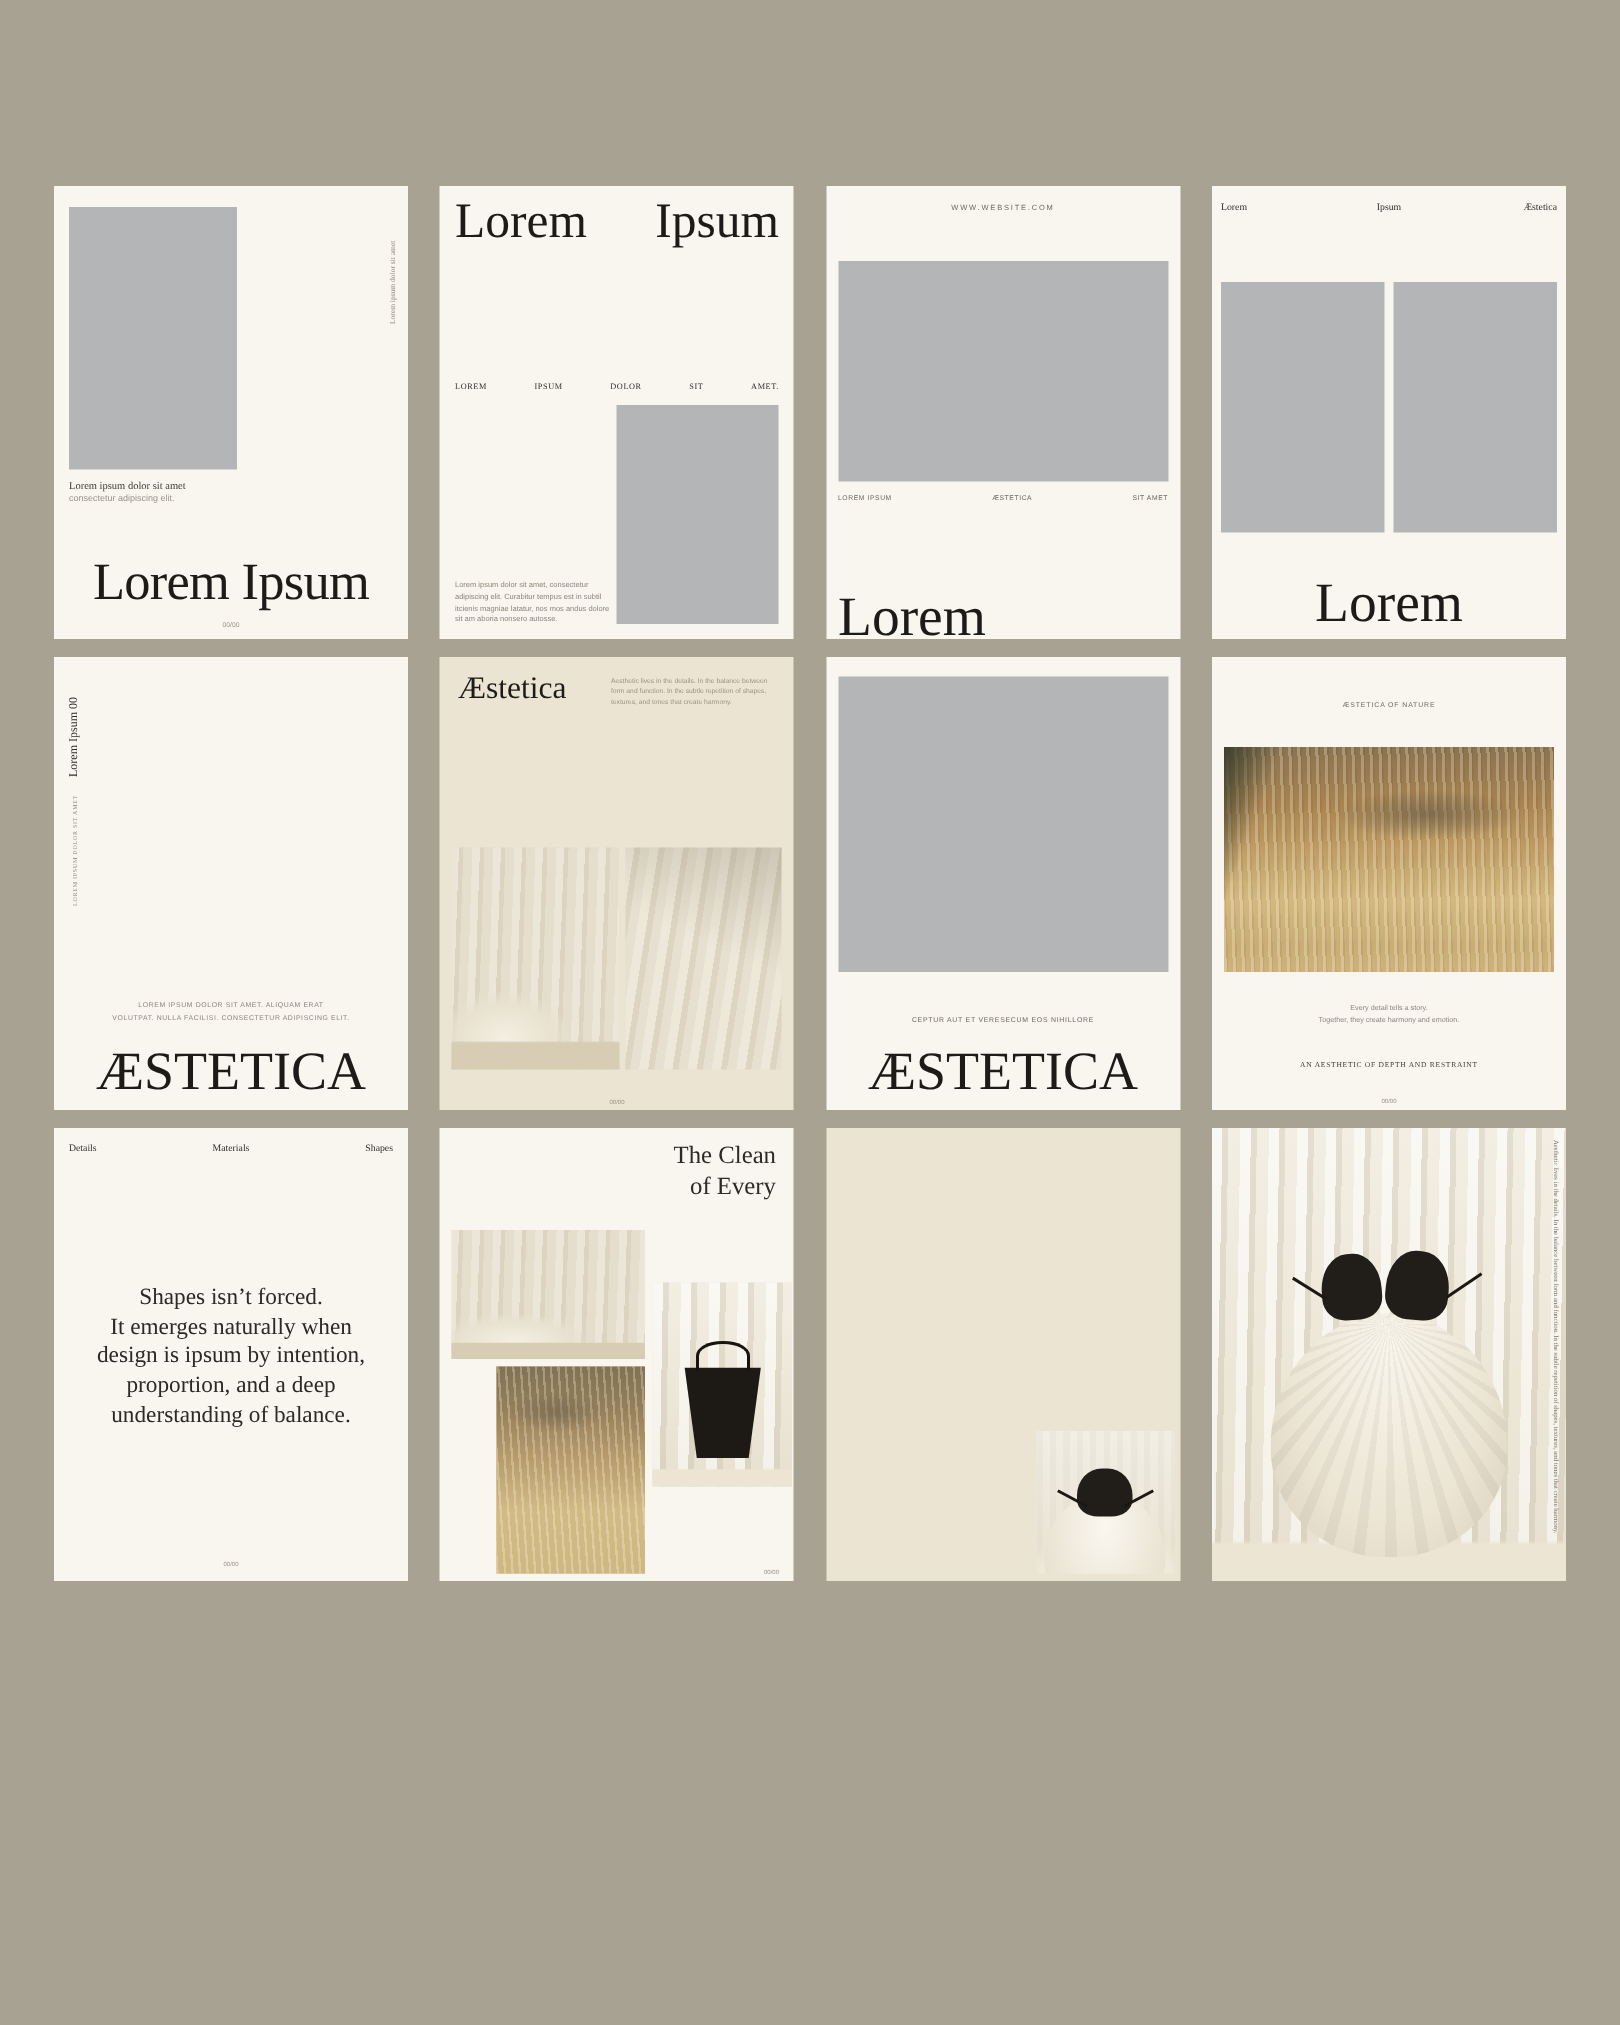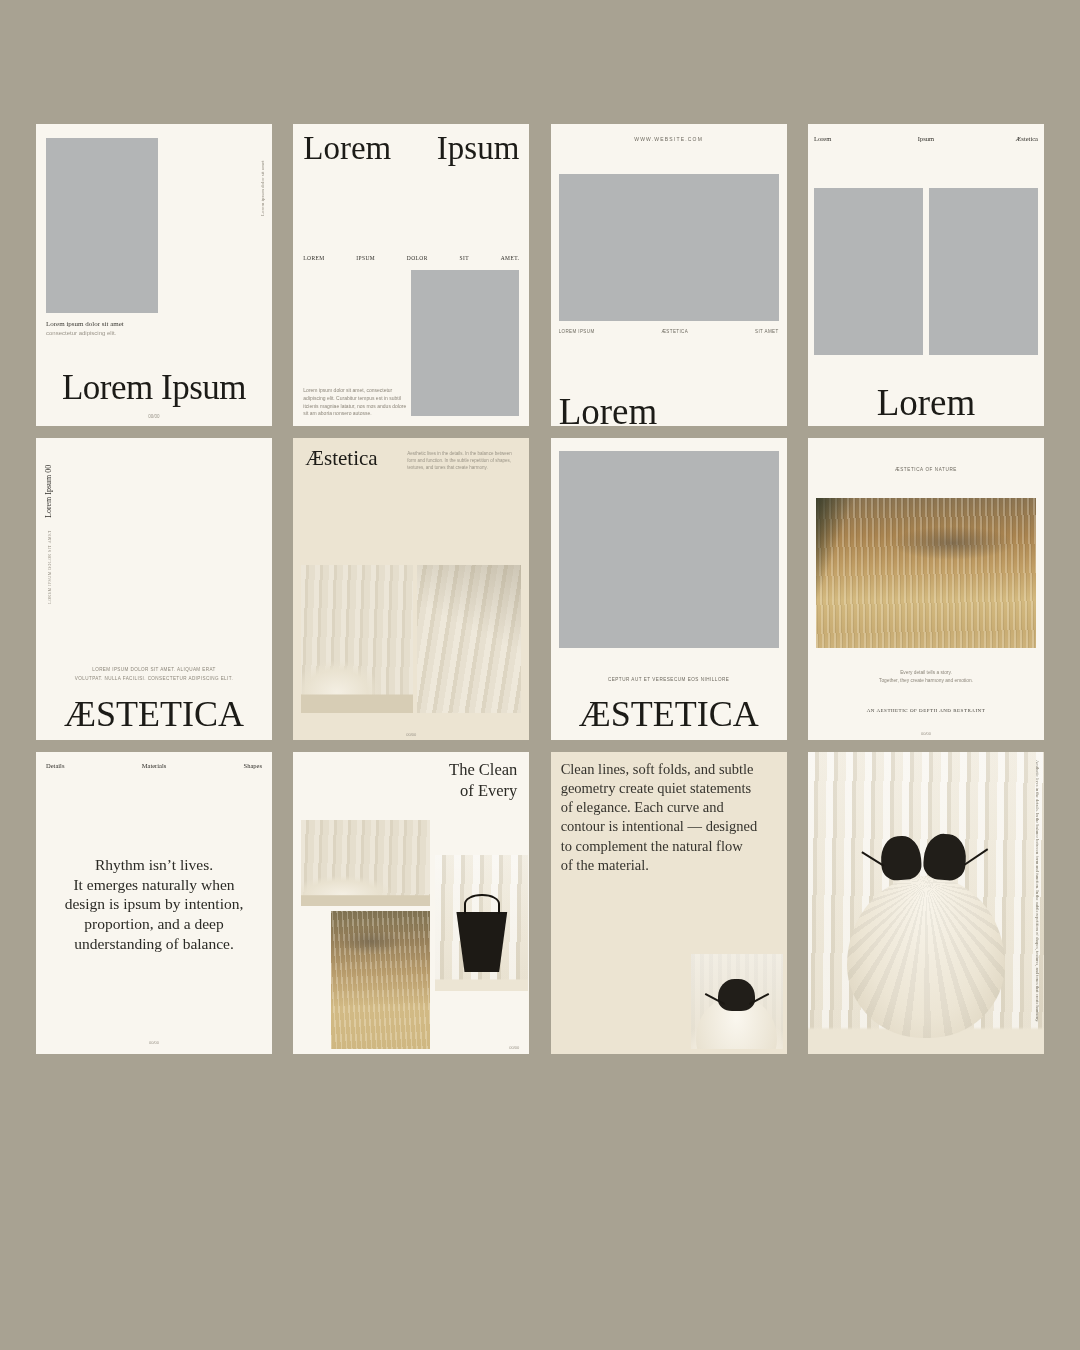--- a/index.html
+++ b/index.html
@@ -148,21 +148,21 @@
     <div class="t sans" style="left:0;right:0;top:240px;text-align:center;font-size:4.8px;color:#8d877b">Together, they create harmony and emotion.</div>
     <div class="t serif" style="left:0;right:0;top:270px;text-align:center;font-size:5px;letter-spacing:.5px;color:#45423b">AN AESTHETIC OF DEPTH AND RESTRAINT</div>
     <div class="t sans pnum" style="left:0;right:0;top:293px;text-align:center;font-size:4px">00/00</div>
   </div>
 
   <div class="card">
     <div class="t serif" style="left:10px;top:10px;font-size:6.5px;color:#2f2d28">Details</div>
     <div class="t serif" style="left:0;right:0;top:10px;text-align:center;font-size:6.5px;color:#2f2d28">Materials</div>
     <div class="t serif" style="right:10px;top:10px;font-size:6.5px;color:#2f2d28">Shapes</div>
     <div class="t serif" style="left:4px;right:4px;top:103px;text-align:center;font-size:15.5px;line-height:1.27;color:#2b2a25;white-space:normal">
-      <div>Rhythm isn’t lives.</div>
+      <div>Shapes isn’t forced.</div>
       <div>It emerges naturally when</div>
       <div>design is ipsum by intention,</div>
       <div>proportion, and a deep</div>
       <div>understanding of balance.</div>
     </div>
     <div class="t sans pnum" style="left:0;right:0;top:288px;text-align:center;font-size:4px">00/00</div>
   </div>
 
   <div class="card">
     <div class="t serif" style="right:12px;top:8px;text-align:right;font-size:16.5px;line-height:1.25;color:#2b2a25">
@@ -172,28 +172,20 @@
     <div class="photo drape-1" style="left:8px;top:68px;width:129px;height:86px"></div>
     <div class="photo grass-p" style="left:38px;top:159px;width:99px;height:138px"></div>
     <div class="photo curtain" style="left:142px;top:103px;width:93px;height:136px">
       <div class="bucket"></div>
       <div class="bucket-handle"></div>
     </div>
     <div class="t sans pnum" style="right:10px;top:293px;font-size:4px">00/00</div>
   </div>
 
   <div class="card beige">
-    <div class="t serif" style="left:10px;top:8px;font-size:14.5px;line-height:1.32;color:#35332d">
-      <div>Clean lines, soft folds, and subtle</div>
-      <div>geometry create quiet statements</div>
-      <div>of elegance. Each curve and</div>
-      <div>contour is intentional — designed</div>
-      <div>to complement the natural flow</div>
-      <div>of the material.</div>
-    </div>
     <div class="photo" style="left:140px;top:202px;width:92px;height:95px;background:
         radial-gradient(ellipse 90% 55% at 50% 108%,#f6f2e8 0%,#efe9db 55%,rgba(239,233,219,0) 75%),
         repeating-linear-gradient(90deg,rgba(0,0,0,.025) 0 4px,rgba(0,0,0,0) 4px 9px),
         linear-gradient(180deg,#f2eee4,#e9e2d2)">
       <div class="wball" style="left:6%;right:6%;bottom:-34%;height:90%"></div>
       <div class="pouch" style="left:30%;top:26%;width:40%;height:34%"></div>
       <div class="string" style="left:14%;top:46%;width:22px;transform:rotate(28deg)"></div>
       <div class="string" style="right:14%;top:46%;width:22px;transform:rotate(-28deg)"></div>
     </div>
   </div>

